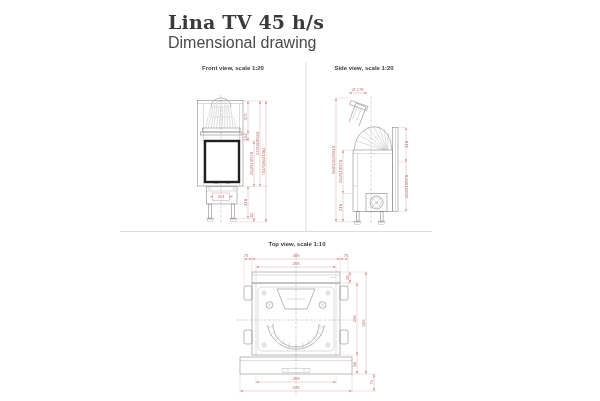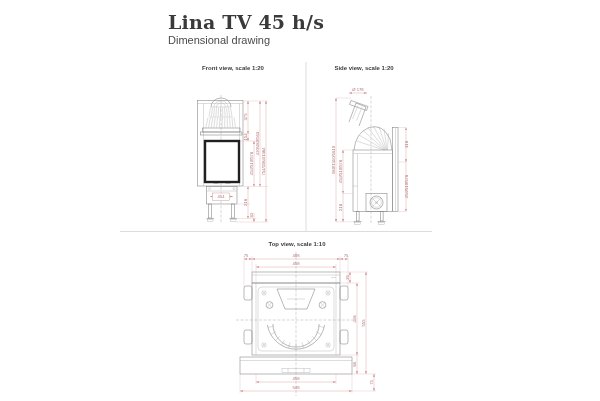--- a/index.html
+++ b/index.html
@@ -1,21 +1,21 @@
 <!DOCTYPE html>
 <html><head>
 <meta charset="utf-8">
 <style>
   html,body{margin:0;padding:0;background:#fff;}
   .page{position:relative;width:600px;height:401px;background:#ffffff;overflow:hidden;
         font-family:"Liberation Sans",sans-serif;border-radius:18px;}
   .hdr{position:absolute;left:168px;top:11px;}
   .hdr h1{margin:0;font-family:"DejaVu Serif","Liberation Serif",serif;font-weight:bold;
           font-size:19px;line-height:22px;color:#3a3a3a;letter-spacing:.2px;}
-  .hdr p{margin:1px 0 0 0;font-size:11px;color:#4a4a4a;}
+  .hdr p{margin:1px 0 0 0;font-size:16px;color:#4a4a4a;}
   svg{position:absolute;left:0;top:0;}
   svg text{font-family:"Liberation Sans",sans-serif;}
   .cap{font-size:6px;font-weight:bold;fill:#3c3c3c;}
   .dt{font-size:4.2px;fill:#b07474;}
   .ln{stroke:#8a8a8a;stroke-width:.6;fill:none;}
   .lnf{stroke:#a6a6a6;stroke-width:.38;fill:none;}
   .dk{stroke:#202020;stroke-width:2.4;fill:#ffffff;}
   .dim{stroke:#d8a0a0;stroke-width:.45;fill:none;}
   .ext{stroke:#e2b6b6;stroke-width:.35;fill:none;}
   .dash{stroke:#9a9a9a;stroke-width:.4;fill:none;stroke-dasharray:3 1.6;}

